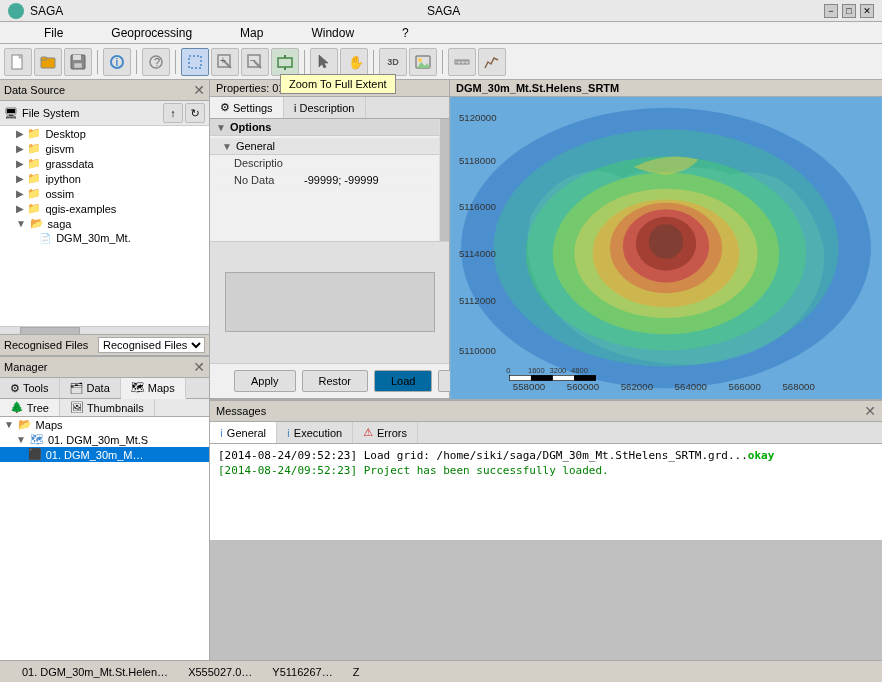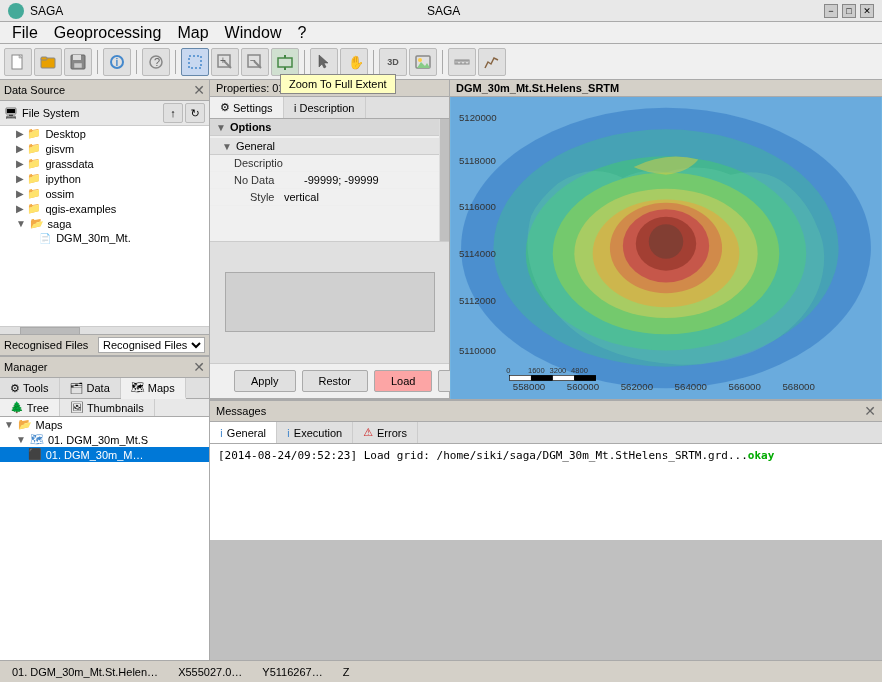--- a/index.html
+++ b/index.html
@@ -6,21 +6,21 @@
     body { font-family: Arial, sans-serif; font-size: 12px; background: #c0c0c0; width: 882px; height: 682px; overflow: hidden; }
     
     
     #title-bar { background: #e8e8e8; height: 22px; display: flex; align-items: center; justify-content: space-between; padding: 0 8px; border-bottom: 1px solid #aaa; }
     #title-bar .app-icon { width: 16px; height: 16px; background: #4a9; border-radius: 50%; margin-right: 6px; }
     #title-bar .win-controls { display: flex; gap: 4px; }
     #title-bar .win-btn { width: 14px; height: 14px; background: #ccc; border: 1px solid #888; cursor: pointer; font-size: 9px; display: flex; align-items: center; justify-content: center; }
     
     
     #menu-bar { background: #f0f0f0; height: 22px; display: flex; align-items: center; padding: 0 4px; border-bottom: 1px solid #aaa; }
-    #menu-bar .menu-item { padding: 2px 8px; cursor: pointer; font-size: 16px; }
+    #menu-bar .menu-item { padding: 2px 8px; cursor: pointer; font-size: 12px; margin-left: 32px; }
     
     
     #toolbar { background: #f0f0f0; height: 36px; display: flex; align-items: center; padding: 2px 4px; border-bottom: 1px solid #aaa; gap: 2px; flex-wrap: wrap; }
     .tb-btn { width: 28px; height: 28px; background: #e0e0e0; border: 1px solid #bbb; cursor: pointer; display: flex; align-items: center; justify-content: center; font-size: 14px; border-radius: 2px; }
     .tb-sep { width: 1px; height: 24px; background: #aaa; margin: 0 3px; }
     
     
     #main { display: flex; height: calc(682px - 22px - 22px - 36px - 22px); }
     
     
@@ -81,21 +81,21 @@
     
     #action-buttons { display: flex; align-items: center; padding: 6px 24px; background: #f0f0f0; border-top: 1px solid #ccc; gap: 6px; }
     .action-btn { padding: 4px 16px; background: #e0e0e0; border: 1px solid #aaa; cursor: pointer; font-size: 11px; border-radius: 2px; }
     
     
     #map-area { flex: 1; display: flex; flex-direction: column; }
     #map-header { background: #d4d0c8; padding: 2px 6px; font-size: 11px; border-bottom: 1px solid #aaa; font-weight: bold; }
     #map-canvas-container { flex: 1; position: relative; overflow: hidden; background: #87CEEB; }
     
     
-    #status-bar { height: 22px; background: #d4d0c8; border-top: 1px solid #aaa; display: flex; align-items: center; padding: 0 12px; font-size: 11px; gap: 20px; }
+    #status-bar { height: 22px; background: #d4d0c8; border-top: 1px solid #aaa; display: flex; align-items: center; padding: 0 22px; font-size: 11px; gap: 20px; }
     
     
     #messages-panel { height: 140px; border-top: 1px solid #aaa; display: flex; flex-direction: column; background: white; }
     #messages-header { background: #d4d0c8; padding: 2px 6px; font-size: 11px; border-bottom: 1px solid #aaa; display: flex; align-items: center; justify-content: space-between; }
     #messages-tabs { display: flex; background: #e0e0e0; border-bottom: 1px solid #aaa; }
     .msg-tab { padding: 3px 10px; font-size: 11px; cursor: pointer; border-right: 1px solid #ccc; display: flex; align-items: center; gap: 4px; }
     .msg-tab.active { background: white; }
     #messages-content { flex: 1; overflow-y: auto; padding: 4px 8px; font-size: 11px; font-family: monospace; }
     .msg-line { padding: 1px 0; }
     .msg-okay { color: #00aa00; font-weight: bold; }
@@ -390,36 +390,32 @@
               <span>General</span>
             </div>
             <div class="prop-row">
               <span class="prop-label">Descriptio</span>
               <span class="prop-value"></span>
             </div>
             <div class="prop-row">
               <span class="prop-label">No Data</span>
               <span class="prop-value">-99999; -99999</span>
             </div>
-            <div class="prop-row">
-              <span class="sub-prop-label">Style</span>
-              <span class="prop-value">vertical</span>
-            </div>
 
           </div>
         </div>
 
         <div id="preview-area">
           <div id="preview-box"></div>
         </div>
 
         <div id="action-buttons">
           <button class="action-btn">Apply</button>
           <button class="action-btn">Restor</button>
-          <button class="action-btn" style="background:#fca5a5;">Load</button>
+          <button class="action-btn" style="background:#0369a1;">Load</button>
           <button class="action-btn">Save</button>
         </div>
       </div>
 
       <div id="map-area" style="flex:1;display:flex;flex-direction:column;">
         <div id="map-header">
           <span>DGM_30m_Mt.St.Helens_SRTM</span>
         </div>
         <div id="map-canvas-container" style="flex:1;position:relative;background:#87CEEB;overflow:hidden;">
           <svg id="map-svg" xmlns="http://www.w3.org/2000/svg" viewBox="0 0 400 280" style="width:100%;height:100%;">
@@ -494,20 +490,23 @@
         </div>
         <div class="msg-tab">
           <span style="color:#cc2222;">⚠</span>
           <span>Errors</span>
         </div>
       </div>
       <div id="messages-content">
         <div class="msg-line">
           <span>[2014-08-24/09:52:23] Load grid: /home/siki/saga/DGM_30m_Mt.StHelens_SRTM.grd...</span><span class="msg-okay">okay</span>
         </div>
+        <div class="msg-line">
+          <span class="msg-success">[2014-08-24/09:52:23] Project has been successfully loaded.</span>
+        </div>
       </div>
     </div>
   </div>
 </div>
 
 <div id="status-bar">
   <span>01. DGM_30m_Mt.St.Helen…</span>
   <span>X555027.0…</span>
   <span>Y5116267…</span>
   <span>Z</span>

